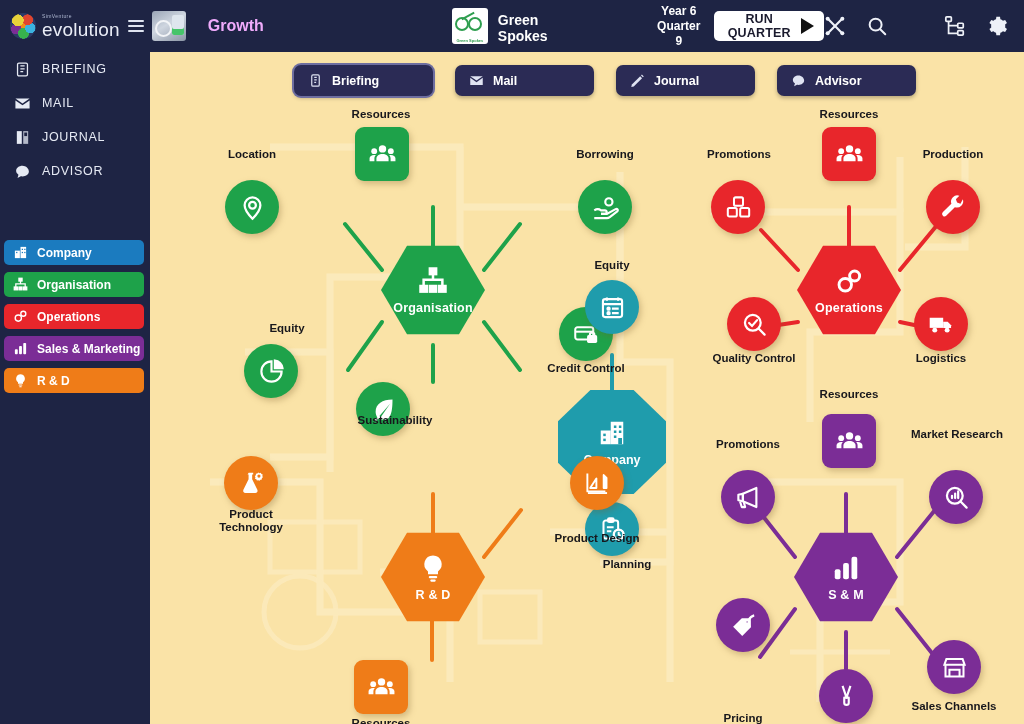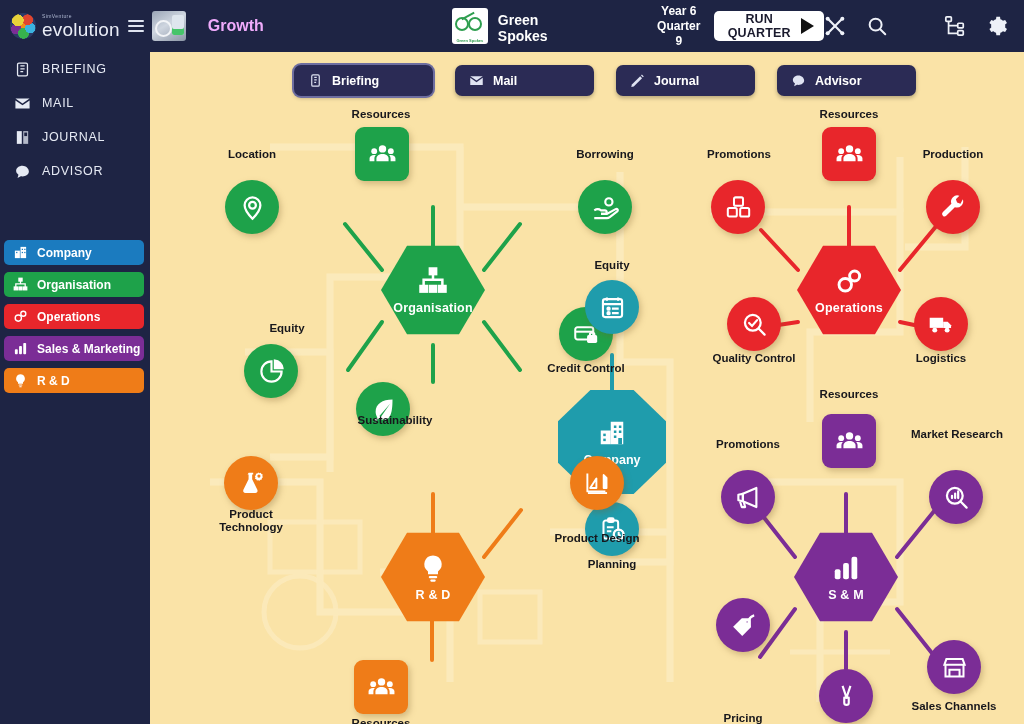--- a/index.html
+++ b/index.html
@@ -558,21 +558,21 @@
         <svg viewBox="0 0 24 24" fill="none" stroke="currentColor" stroke-width="1.8">
             <rect x="4" y="4" width="13" height="16" rx="2"></rect>
             <rect x="8" y="2" width="5" height="3.4" rx="1.2" fill="currentColor"></rect>
             <path d="M7 10h6M7 13.5h4"></path>
             <circle cx="17.5" cy="16.5" r="4.5" fill="#1f9cac"></circle>
             <circle cx="17.5" cy="16.5" r="4.2"></circle>
             <path d="M17.5 14v2.6l1.8 1.1"></path>
           </svg>
       </span>
     </div>
-    <div class="cluster-title" style="left:407px; top:506px;">Planning</div>
+    <div class="cluster-title" style="left:422px; top:506px;">Planning</div>
 
     <div class="cluster-title" style="left:644px; top:56px;">Resources</div>
     <div class="node sat square" style="left:672px; top:75px; background:#e8262b">
       <span class="sicon">
         <svg viewBox="0 0 24 24" fill="currentColor">
             <circle cx="12" cy="7" r="3.3"></circle>
             <circle cx="4.6" cy="9" r="2.6"></circle>
             <circle cx="19.4" cy="9" r="2.6"></circle>
             <path d="M12 11.6c-3.1 0-5.4 1.7-5.4 3.9V18h10.8v-2.5c0-2.2-2.3-3.9-5.4-3.9z"></path>
             <path d="M4.6 12.4c-2.3 0-4.1 1.3-4.1 2.9V18h4.3v-2.5c0-1.2.5-2.3 1.3-3.1z"></path>

